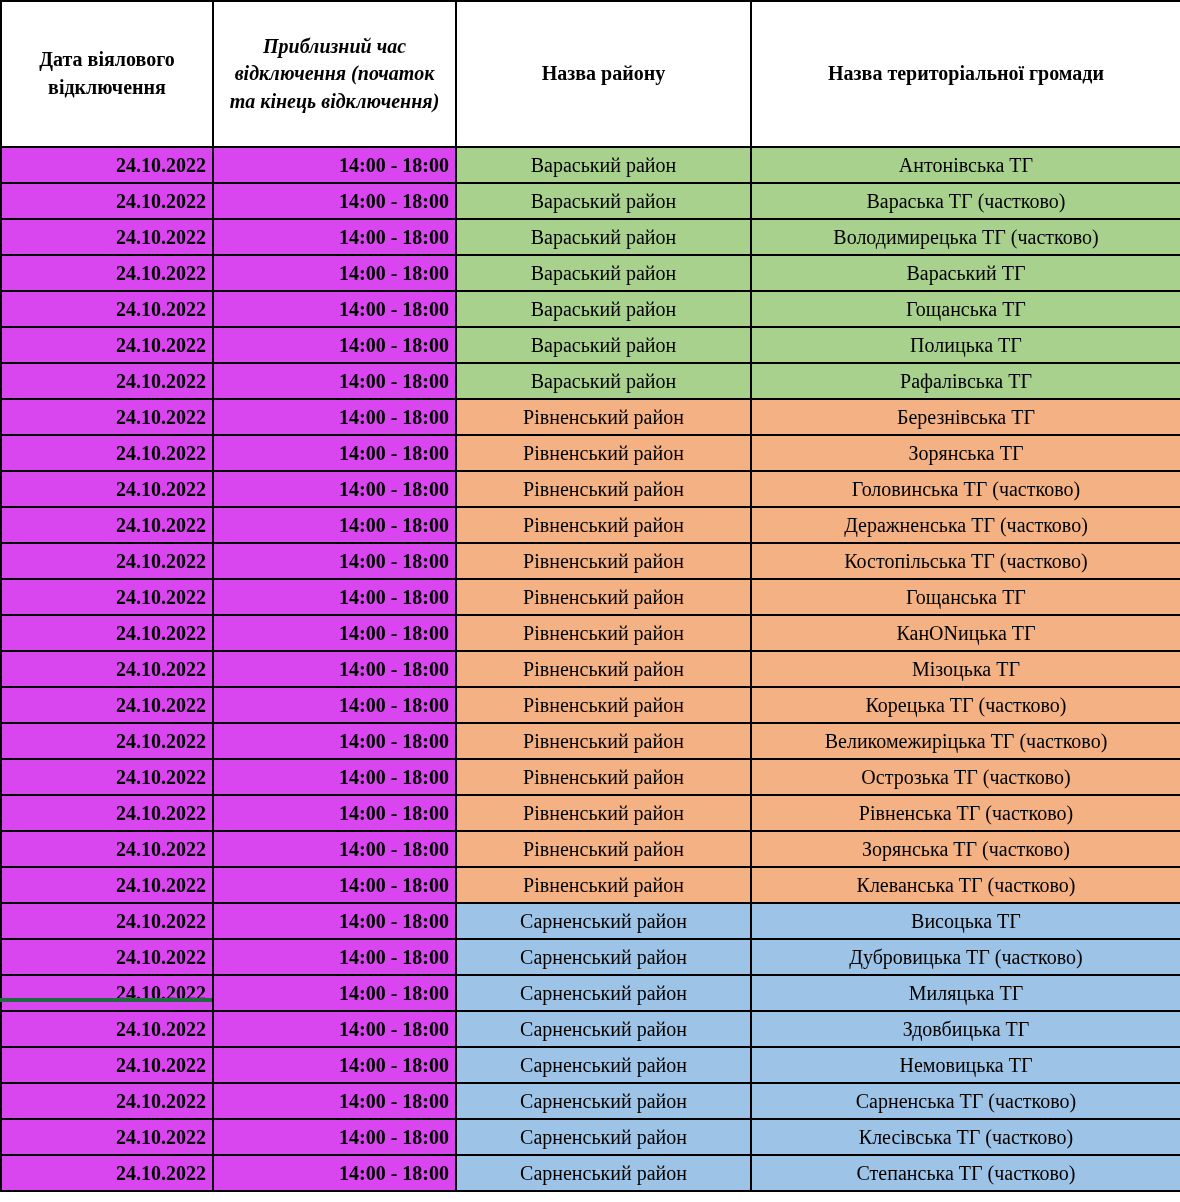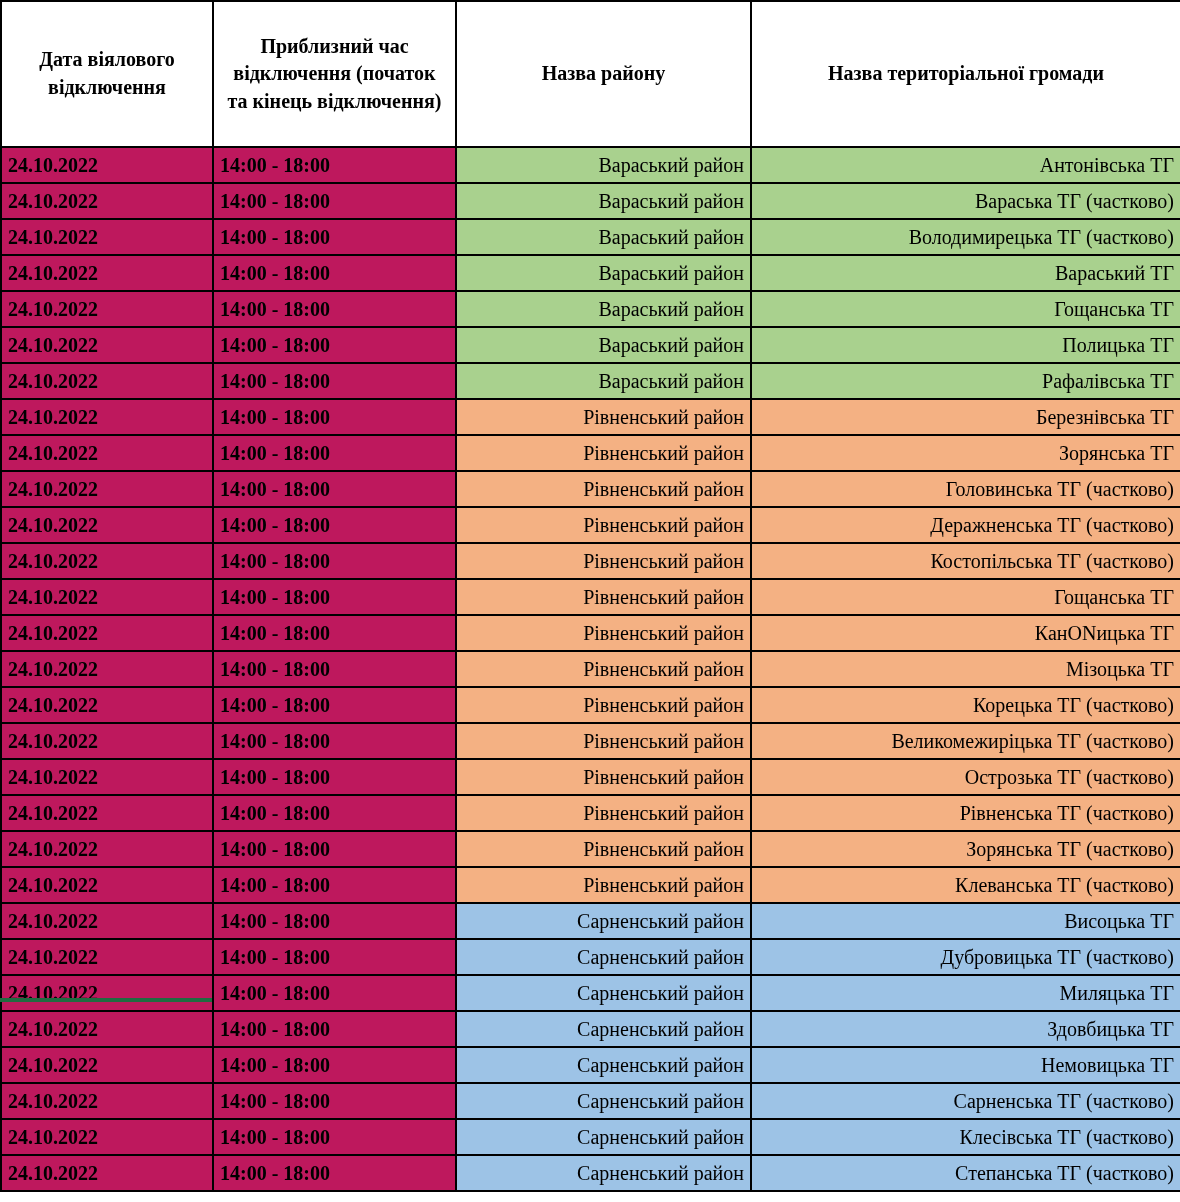--- a/index.html
+++ b/index.html
@@ -43,46 +43,46 @@
     font-weight: bold;
     font-size: 20px;
     line-height: 1.38;
     text-align: center;
     vertical-align: middle;
     padding: 6px 8px;
     height: 146px;
     box-sizing: border-box;
   }
   thead th.th-date   { font-size: 20px; }
-  thead th.th-time   { font-size: 20px; }
+  thead th.th-time   { font-size: 20px; font-style: italic; }
   thead th.th-dist   { font-size: 20px; text-align: center; }
   thead th.th-comm   { font-size: 20px; }
 
   
   tbody td {
     border: 2px solid #000000;
     height: 36px;
     box-sizing: border-box;
     padding: 0 6px;
     font-size: 20px;
     line-height: 32px;
     white-space: nowrap;
     overflow: hidden;
   }
 
   td.cell-date,
   td.cell-time {
-    text-align: left;
+    text-align: right;
     font-weight: bold;
-    background: #be185d;
+    background: #d946ef;
   }
 
   td.cell-district,
   td.cell-community {
-    text-align: right;
+    text-align: center;
     font-weight: normal;
   }
 
   
   tr.grp-green  td.cell-district,
   tr.grp-green  td.cell-community  { background: #a9d18e; }
   tr.grp-orange td.cell-district,
   tr.grp-orange td.cell-community  { background: #f4b183; }
   tr.grp-blue   td.cell-district,
   tr.grp-blue   td.cell-community  { background: #9dc3e6; }

